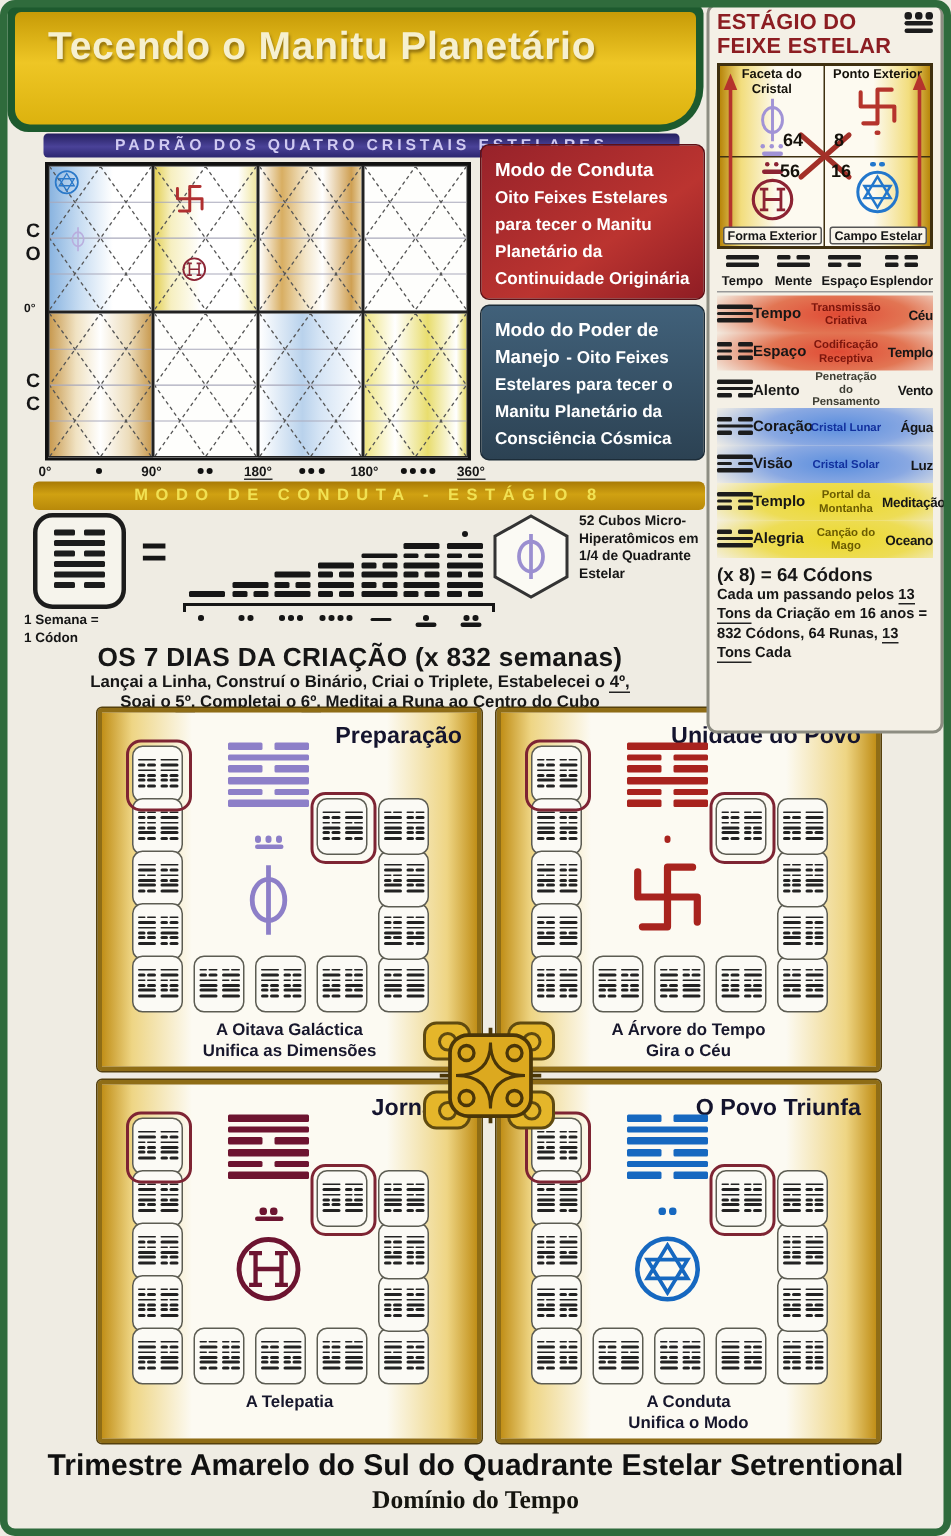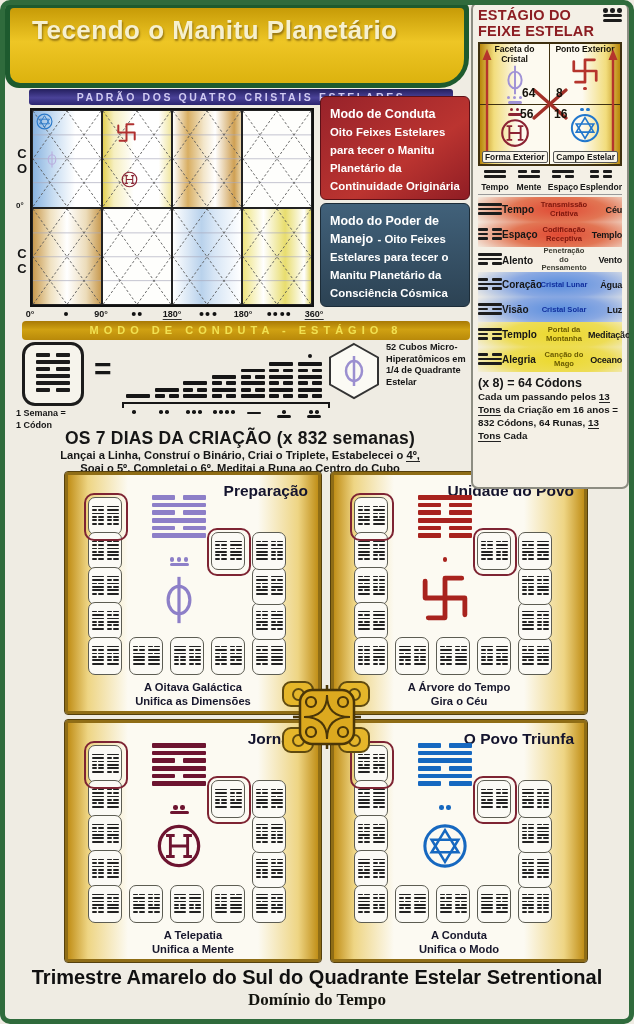--- a/index.html
+++ b/index.html
@@ -2241,21 +2241,20 @@
               <div class="seg" style="background: rgb(34, 34, 34);"></div>
               <div class="seg" style="background: rgb(34, 34, 34);"></div>
             </div>
             <div class="linebar" style="width: 12px; height: 1.9px; margin-bottom: 1.6px; background: rgb(34, 34, 34);"></div>
             <div class="linebar" style="width: 12px; height: 1.9px; margin-bottom: 1.6px; background: rgb(34, 34, 34);"></div>
           </div>
         </div>
         <div class="hl-frame" style="left: 16px; top: 18px; width: 40px; height: 44px;"></div>
         <div class="hl-frame" style="left: 139px; top: 53px; width: 40px; height: 44px;"></div>
         <div class="q-caption qc1">A Telepatia</div>
-        <div class="q-caption qc2">Unifica a Mente</div>
         <div class="corner-tab" style="right: 4px; top: 4px;">
           <div class="c"></div>
         </div>
       </div>
       <div class="qpanel" style="left: 267px; top: 248px;">
         <div class="q-title">O Povo Triunfa</div>
         <div class="q-bighex glyph">
           <div class="linebar" style="width: 54px; height: 4.5px; margin-bottom: 3.2px;">
             <div class="seg" style="background: rgb(22, 104, 192);"></div>
             <div class="seg" style="background: rgb(22, 104, 192);"></div>

